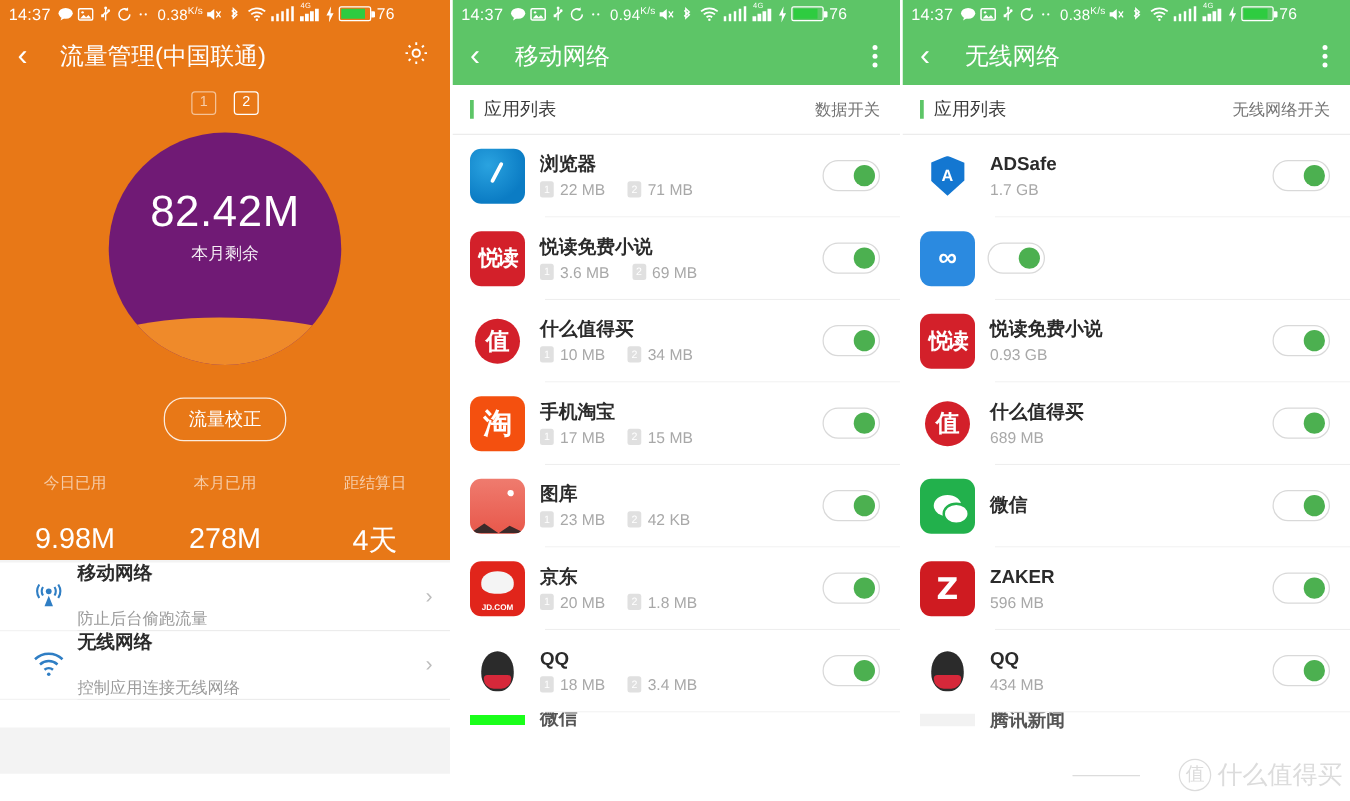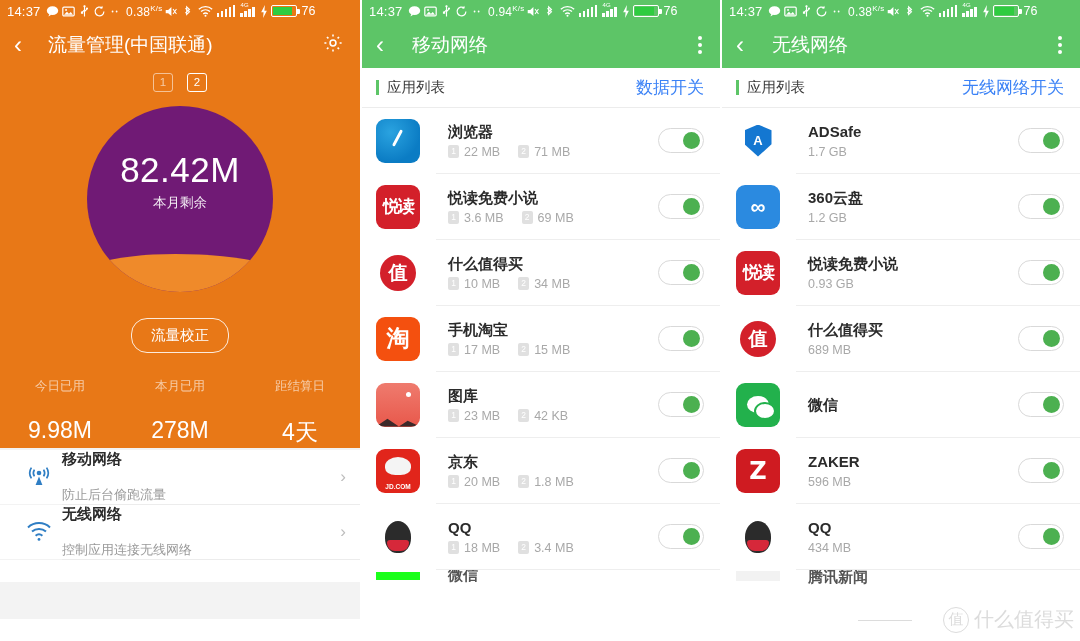--- a/index.html
+++ b/index.html
@@ -98,25 +98,25 @@
   .gbar .gtitle { font-size: 19px; margin-left: 8px; }
   .kebab { position: absolute; right: 18px; top: 50%; transform: translateY(-50%); }
   .kebab i { display: block; width: 4px; height: 4px; border-radius: 50%; background: #fff; margin: 3px 0; }
 
   .listhead {
     height: 40px; display: flex; align-items: center; padding: 0 16px 0 14px;
     background: #fff; border-bottom: 1px solid #ececec;
   }
   .listhead .mark { width: 3px; height: 15px; background: #5dc567; margin-right: 8px; }
   .listhead .lh-left { font-size: 14.5px; color: #3b3b3b; }
-  .listhead .lh-right { margin-left: auto; font-size: 17px; color: #3b82f6; }
+  .listhead .lh-right { margin-left: auto; font-size: 13px; color: #737373; }
 
   .approw { display: flex; align-items: center; height: 65px; padding: 0 16px 0 14px; background: #fff; position: relative; cursor: pointer; }
   .approw .aicon { width: 44px; height: 44px; border-radius: 9px; flex: 0 0 44px; overflow: hidden; position: relative; }
-  .approw .meta { margin-left: 28px; flex: 1; min-width: 0; }
+  .approw .meta { margin-left: 12px; flex: 1; min-width: 0; }
   .approw .aname { font-size: 15px; color: #2b2b2b; font-weight: 600; line-height: 1.3; }
   .approw .ausage { font-size: 12.5px; color: #a8a8a8; margin-top: 3px; display: flex; align-items: center; }
   .approw .ausage .grp { display: inline-flex; align-items: center; margin-right: 18px; }
   .sim {
     width: 11px; height: 13px; border-radius: 2px; background: #e0e0e0; color: #ffffff;
     font-size: 8.5px; line-height: 13px; text-align: center; margin-right: 5px; flex: 0 0 11px;
   }
   .approw .usage1 { font-size: 12.5px; color: #a8a8a8; margin-top: 3px; }
   .sep { height: 1px; background: #eeeeee; margin-left: 74px; }
   .toggle {
@@ -697,24 +697,20 @@
         <span class="toggle">
             <b></b>
           </span>
       </div>
       <div class="sep"></div>
 
       <div class="approw">
         <span class="aicon ic-360">
             <span>∞</span>
           </span>
-        <div class="meta">
-          <div class="aname">360云盘</div>
-          <div class="usage1">1.2 GB</div>
-        </div>
         <span class="toggle">
             <b></b>
           </span>
       </div>
       <div class="sep"></div>
 
       <div class="approw">
         <span class="aicon ic-yuedu">悦读</span>
         <div class="meta">
           <div class="aname">悦读免费小说</div>

